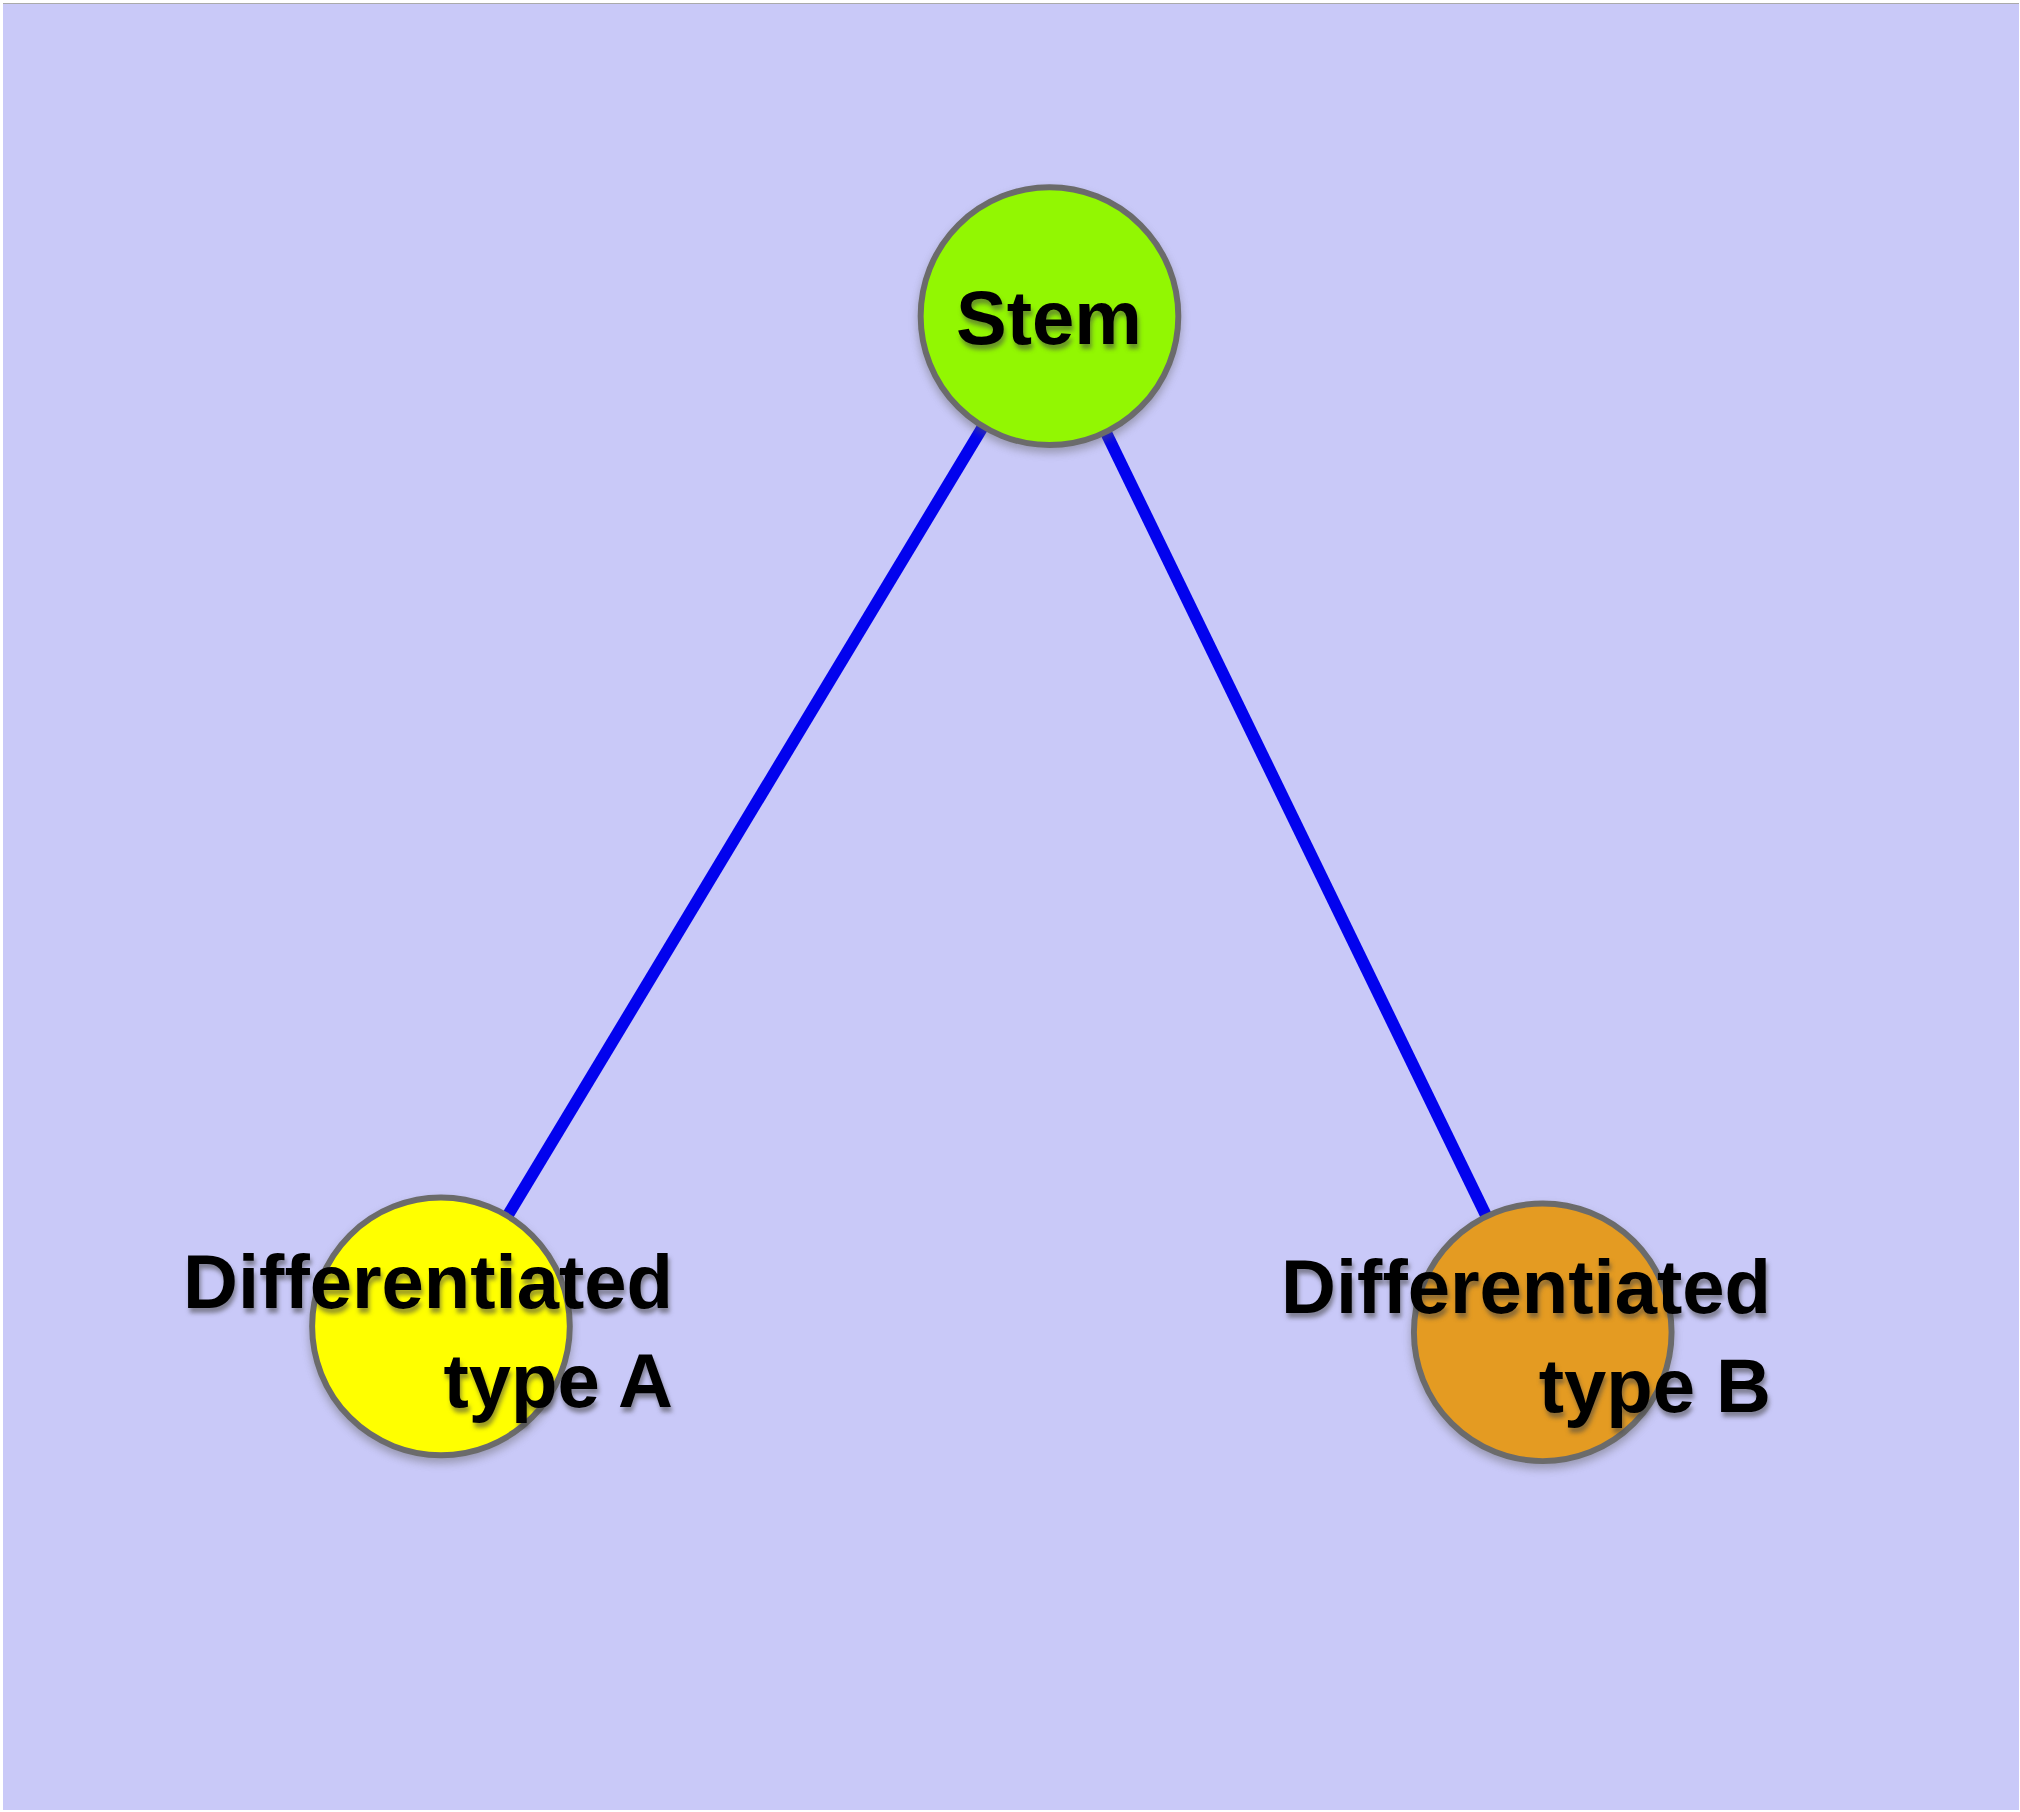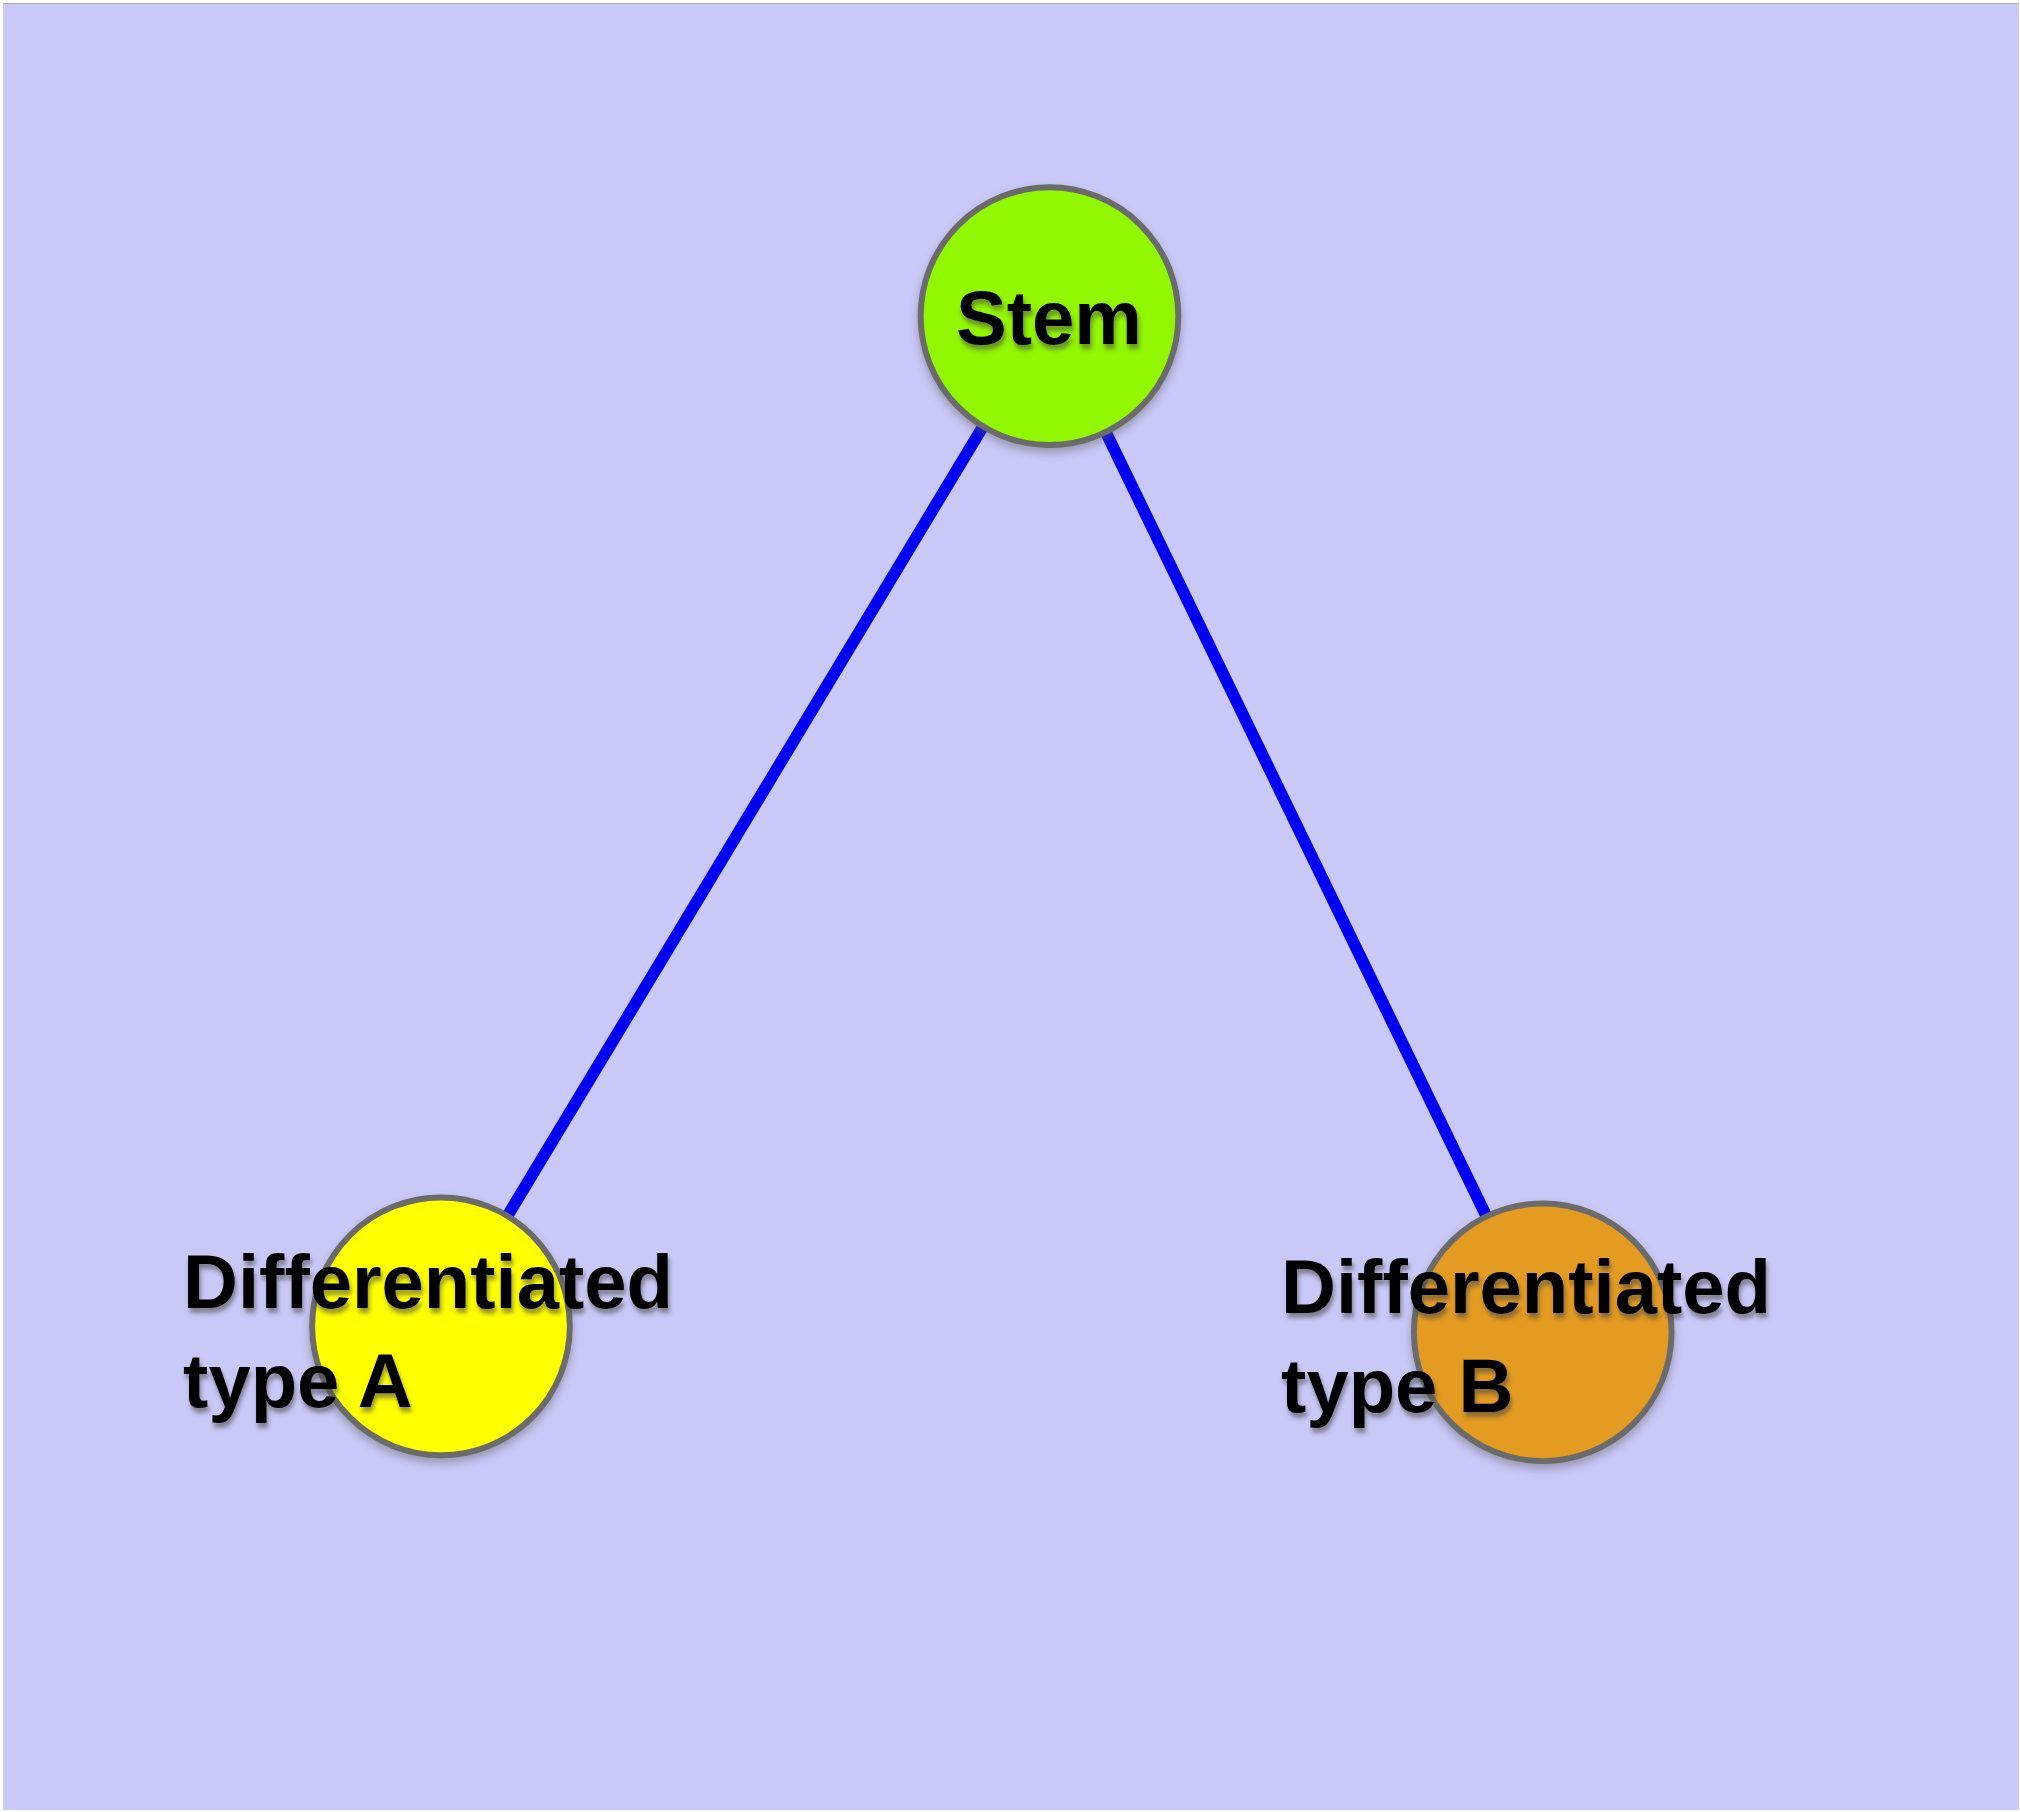--- a/index.html
+++ b/index.html
@@ -40,21 +40,21 @@
     stroke-width: 14px;
     stroke-linecap: butt;
   }
   .node-label {
     position: absolute;
     transform: translate(-50%, -50%);
     color: #000000;
     font-weight: 700;
     font-size: 76px;
     line-height: 1.3;
-    text-align: left;
+    text-align: right;
     white-space: pre-line;
     text-shadow: 1.7px 5.1px 4.2px rgba(70,70,70,0.55);
     pointer-events: none;
   }
   .label-stem   { left: 1049px; top: 318px;  }
   .label-type-a { left: 428px;  top: 1332px; }
   .label-type-b { left: 1526px; top: 1337px; }
 </style>
 </head>
 <body>

